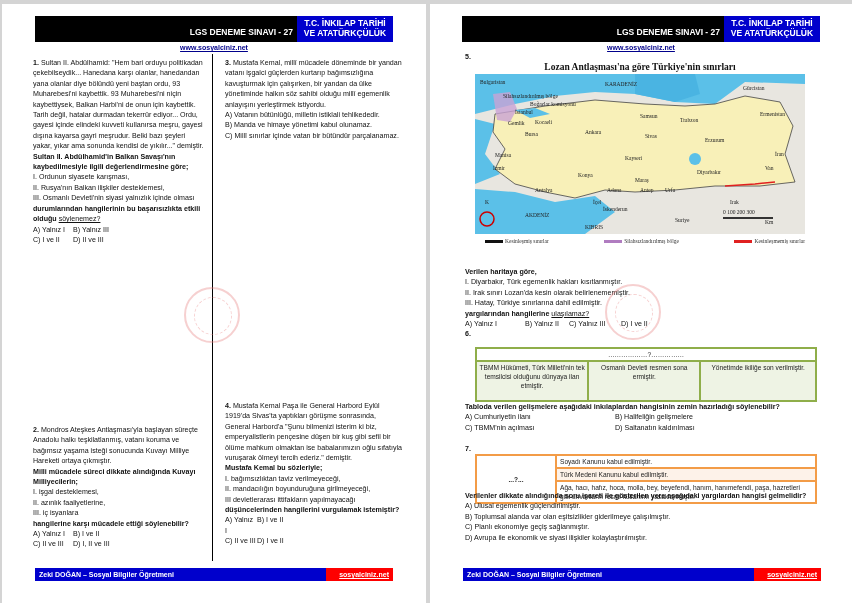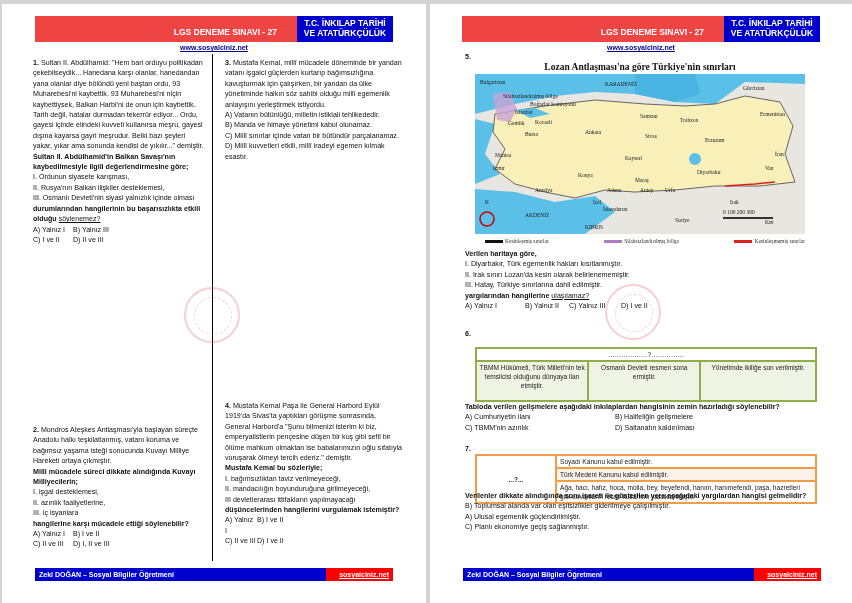--- a/index.html
+++ b/index.html
@@ -1,21 +1,21 @@
 <!DOCTYPE html>
 <html><head>
 <meta charset="utf-8">
 <style>
   * { box-sizing: border-box; margin: 0; padding: 0; }
   body { width: 852px; height: 603px; background: #d4d4d4; font-family: "Liberation Sans", sans-serif; position: relative; overflow: hidden; }
   .page { position: absolute; top: 4px; width: 424px; height: 599px; background: #fff; }
   .page.left { left: 2px; }
   .page.right { left: 430px; width: 422px; }
   .hdr { position: absolute; top: 12px; height: 26px; display: flex; }
-  .hdr .red { background: #ef4444; color: #fff; font-weight: bold; font-size: 8.5px; display: flex; align-items: flex-end; justify-content: flex-end; padding: 0 20px 5px 0; }
+  .hdr .red { background: #000000; color: #fff; font-weight: bold; font-size: 8.5px; display: flex; align-items: flex-end; justify-content: flex-end; padding: 0 4px 5px 0; }
   .hdr .blue { background: #0000cc; color: #fff; font-weight: bold; font-size: 8.5px; line-height: 10px; text-align: center; padding-top: 2px; width: 96px; }
   .url { position: absolute; top: 40px; font-size: 7px; font-weight: bold; color: #00008b; text-decoration: underline; text-align: center; }
   .q { position: absolute; font-size: 7.1px; line-height: 10.4px; color: #111; }
   .q b, .q .bold { font-weight: bold; }
   .q .u { text-decoration: underline; font-weight: normal; }
   .opts { display: flex; }
   .opts span { display: inline-block; }
   .divider { position: absolute; left: 210px; width: 1px; background: #000; }
   .footer { position: absolute; top: 564px; height: 13px; display: flex; }
   .footer .fl { background: #0000cc; color: #fff; font-weight: bold; font-size: 7px; padding: 3px 4px; flex: 1; }
@@ -81,21 +81,20 @@
         <span style="width:40px">C) II ve III</span>
         <span>D) I, II ve III</span>
       </div>
   </div>
 
   <div class="q" style="left:223px;top:54px;width:178px;">
     <div><b>3.</b> <span>Mustafa Kemal, millî mücadele döneminde bir yandan vatanı işgalci güçlerden kurtarıp bağımsızlığına kavuşturmak için çalışırken, bir yandan da ülke yönetiminde halkın söz sahibi olduğu millî egemenlik anlayışını yerleştirmek istiyordu.</span></div>
     <div>A) Vatanın bütünlüğü, milletin istiklali tehlikededir.</div>
     <div>B) Manda ve himaye yönetimi kabul olunamaz.</div>
     <div>C) Millî sınırlar içinde vatan bir bütündür parçalanamaz.</div>
-    <div>D) Millî kuvvetleri etkili, millî iradeyi egemen kılmak esastır.</div>
   </div>
 
   <div class="q" style="left:223px;top:397px;width:178px;">
     <div><b>4.</b> <span>Mustafa Kemal Paşa ile General Harbord Eylül 1919'da Sivas'ta yaptıkları görüşme sonrasında, General Harbord'a "Şunu bilmenizi isterim ki biz, emperyalistlerin pençesine düşen bir kuş gibi sefil bir ölüme mahkum olmaktan ise babalarımızın oğlu sıfatıyla vuruşarak ölmeyi tercih ederiz." demiştir.</span></div>
     <div class="bold">Mustafa Kemal bu sözleriyle;</div>
     <div>I. bağımsızlıktan taviz verilmeyeceği,</div>
     <div>II. mandacılığın boyunduruğuna girilmeyeceği,</div>
     <div>III devletlerarası ittifakların yapılmayacağı</div>
     <div class="bold">düşüncelerinden hangilerini vurgulamak istemiştir?</div>
     <div class="opts">
@@ -177,21 +176,21 @@
     </g>
     <circle cx="12" cy="145" r="7" fill="none" stroke="#c00" stroke-width="1.5"></circle>
     <rect x="248" y="143" width="50" height="2" fill="#333"></rect>
   </svg>
   <div class="legend">
     <span><span class="sw" style="background:#111"></span><span>Kesinleşmiş sınırlar</span></span>
     <span><span class="sw" style="background:#b07cc0"></span><span>Silahsızlandırılmış bölge</span></span>
     <span><span class="sw" style="background:#e02020"></span><span>Kesinleşmemiş sınırlar</span></span>
   </div>
 
-  <div class="q" style="left:35px;top:245px;width:360px;">
+  <div class="q" style="left:35px;top:263px;width:360px;">
     <div class="bold">Verilen haritaya göre,</div>
     <div>I. Diyarbakır, Türk egemenlik hakları kısıtlanmıştır.</div>
     <div>II. Irak sınırı Lozan'da kesin olarak belirlenememiştir.</div>
     <div>III. Hatay, Türkiye sınırlarına dahil edilmiştir.</div>
     <div class="bold"><span>yargılarından hangilerine</span> <span class="u">ulaşılamaz?</span></div>
     <div class="opts">
       <span style="width:60px">A) Yalnız I</span>
       <span style="width:44px">B) Yalnız II</span>
       <span style="width:52px">C) Yalnız III</span>
       <span>D) I ve II</span>
@@ -213,21 +212,21 @@
     </tr>
   </tbody>
     </table>
   <div class="q" style="left:35px;top:398px;width:370px;">
     <div class="bold">Tabloda verilen gelişmelere aşağıdaki inkılaplardan hangisinin zemin hazırladığı söylenebilir?</div>
     <div class="opts">
         <span style="width:150px">A) Cumhuriyetin ilanı</span>
         <span>B) Halifeliğin gelişmelere</span>
       </div>
     <div class="opts">
-        <span style="width:150px">C) TBMM'nin azınlık</span>
+        <span style="width:150px">C) TBMM'nin açılması</span>
         <span>D) Saltanatın kaldırılması</span>
       </div>
   </div>
 
   <div class="q" style="left:35px;top:440px;"><b>7.</b></div>
   <table class="t7">
     <tbody>
         <tr>
           <td class="q7" rowspan="3">...?...</td>
           <td>Soyadı Kanunu kabul edilmiştir.</td>
@@ -235,23 +234,24 @@
     <tr>
           <td class="alt">Türk Medeni Kanunu kabul edilmiştir.</td>
         </tr>
     <tr>
           <td>Ağa, hacı, hafız, hoca, molla, bey, beyefendi, hanım, hanımefendi, paşa, hazretleri gibi unvanların resmi kullanımı yasaklanmıştır.</td>
         </tr>
   </tbody>
     </table>
   <div class="q" style="left:35px;top:487px;width:370px;">
     <div class="bold">Verilenler dikkate alındığında soru işareti ile gösterilen yere aşağıdaki yargılardan hangisi gelmelidir?</div>
+    <div>A) Ulusal egemenlik güçlendirilmiştir.</div>
     <div>B) Toplumsal alanda var olan eşitsizlikler giderilmeye çalışılmıştır.</div>
-    <div>A) Ulusal egemenlik güçlendirilmiştir.</div>
     <div>C) Planlı ekonomiye geçiş sağlanmıştır.</div>
+    <div>D) Avrupa ile ekonomik ve siyasi ilişkiler kolaylaştırılmıştır.</div>
   </div>
 
   <div class="footer real" style="left:33px;width:358px;">
     <div class="fl">Zeki DOĞAN – Sosyal Bilgiler Öğretmeni</div>
     <div class="fr">sosyalciniz.net</div>
   </div>
 </div>
 
 <div class="footer real" style="left:35px;top:568px;width:358px;">
   <div class="fl">Zeki DOĞAN – Sosyal Bilgiler Öğretmeni</div>

